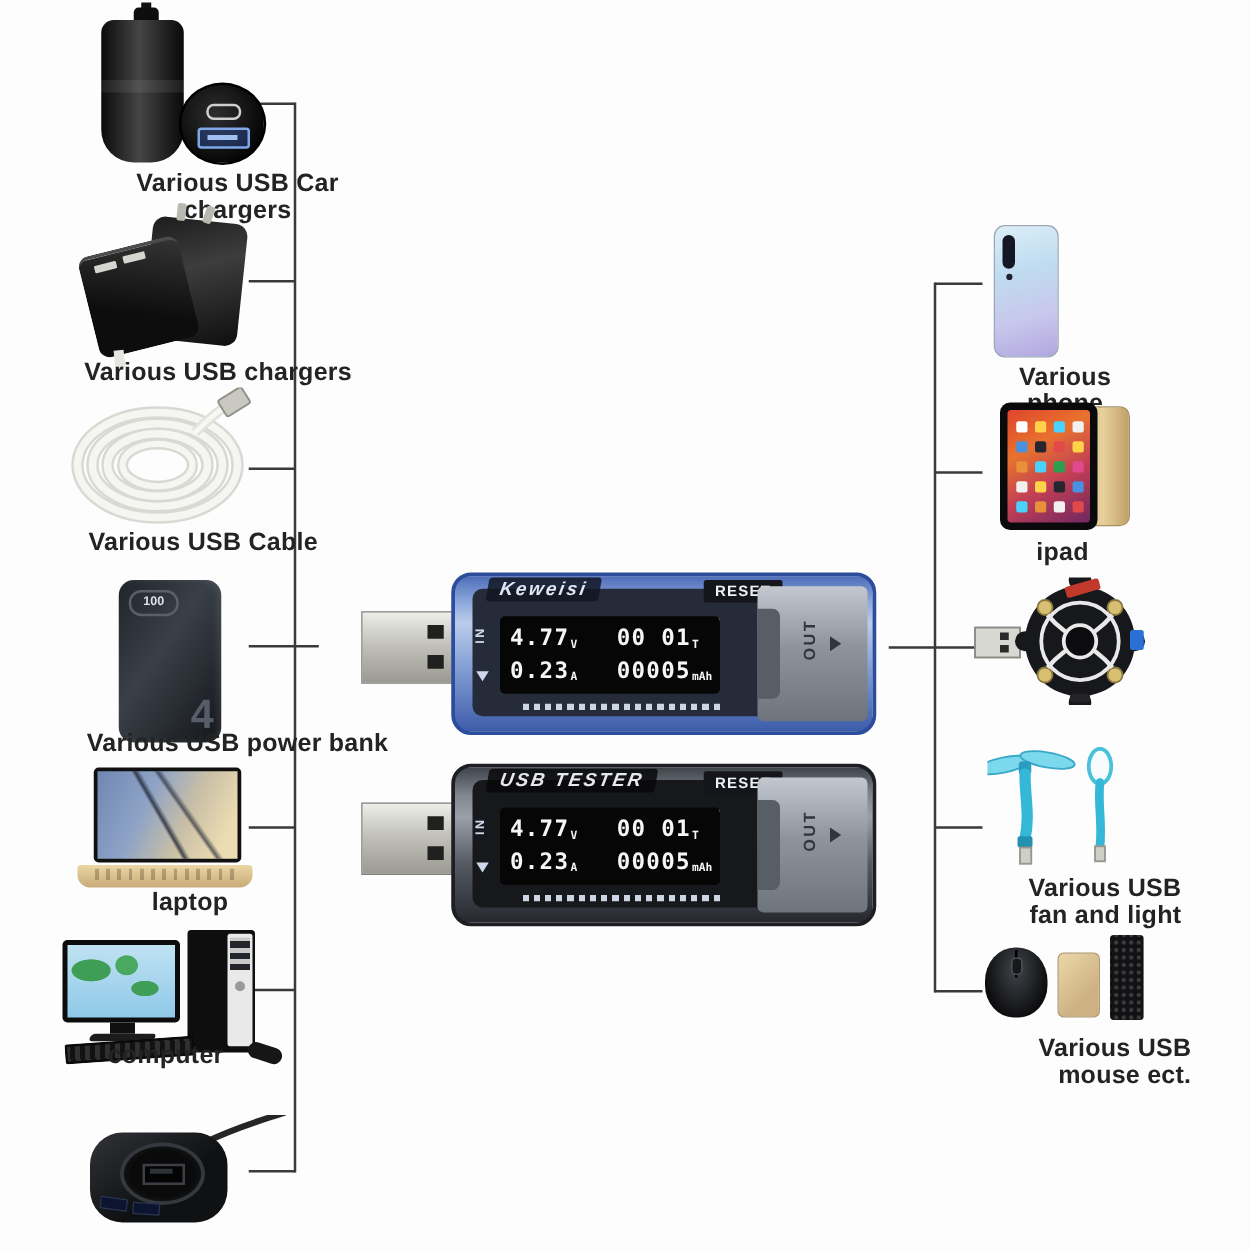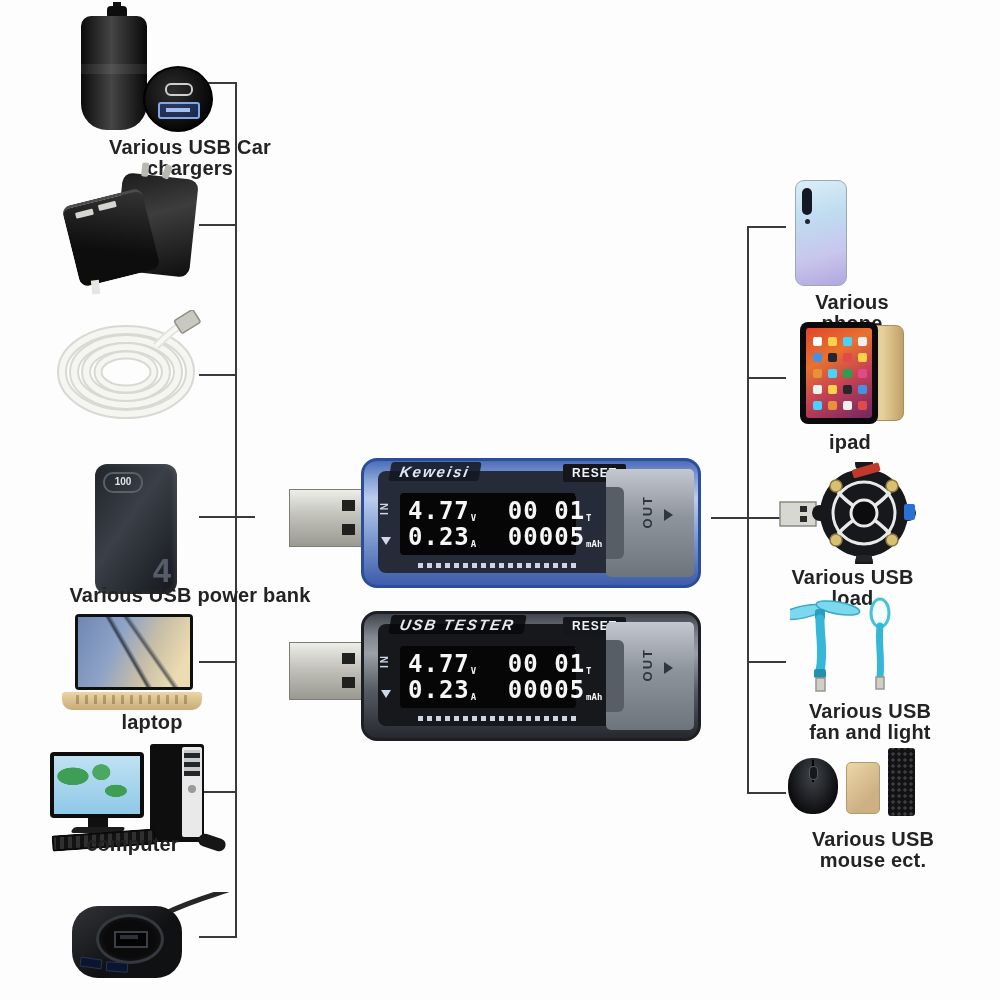--- a/index.html
+++ b/index.html
@@ -5,21 +5,21 @@
   html,body{margin:0;padding:0;background:#fff;}
   .canvas{position:relative;width:1000px;height:1000px;background:#fdfdfd;overflow:hidden;
           font-family:"Liberation Sans",sans-serif;}
   .abs{position:absolute;}
   
   .hl{position:absolute;height:2px;background:#3a3a3a;}
   .vl{position:absolute;width:2px;background:#3a3a3a;}
   
   .lbl{position:absolute;font-weight:bold;font-size:20px;color:#232323;text-align:center;
        letter-spacing:.2px;line-height:21px;}
-  .lbl.left-a{text-align:center;}
+  .lbl.left-a{text-align:right;}
 
   
   .tester{position:absolute;width:415px;height:132px;}
   .plug{position:absolute;left:4px;top:34px;width:84px;height:56px;border:1px solid #7d7d78;
         background:linear-gradient(180deg,#eeeee9,#c2c2bb 45%,#9a9a92);}
   .plug .hole{position:absolute;width:13px;height:11px;background:#20201e;left:52px;}
   .plug .h1{top:10px}.plug .h2{top:34px}
   .tbody{position:absolute;left:76px;top:3px;width:334px;height:124px;border-radius:16px;}
   .tester.blue .tbody{border:3px solid #2c4c9c;
      background:linear-gradient(180deg,#4e6db8 0%,#8ba6da 16%,#bccdeb 30%,#8aa5d8 55%,#3d5caa 100%);}
@@ -34,21 +34,21 @@
   .tester.black .brand{color:#e6e8ec;background:rgba(8,8,10,.85);}
   .reset{position:absolute;right:72px;top:3px;background:#14161c;color:#eef1f6;font-weight:bold;
          font-size:12px;letter-spacing:1px;padding:2px 9px;border-radius:2px;}
   .tickstrip{position:absolute;left:40px;height:5px;width:160px;
      background:repeating-linear-gradient(90deg,#cdd5e4 0 5px,transparent 5px 9px);}
   .ts-top{top:24px}.ts-bot{top:92px}
   .lcd{position:absolute;left:22px;top:22px;width:176px;height:62px;background:#060606;border-radius:4px;
        color:#f6f6f6;font-family:"DejaVu Sans Mono",monospace;font-weight:bold;padding:5px 4px 0 8px;
        box-sizing:border-box;}
   .lcd-row{height:26px;line-height:26px;white-space:nowrap;}
-  .lcd-row .big{font-size:24px;letter-spacing:1px;}
+  .lcd-row .big{font-size:18px;letter-spacing:1px;}
   .lcd-row .unit{font-size:9px;vertical-align:-2px;margin-left:1px;}
   .lcd-row .gap{margin-left:22px;}
   .inmark{position:absolute;left:1px;top:30px;width:14px;color:#cfd8ea;font-size:10px;font-weight:bold;
           writing-mode:vertical-rl;transform:rotate(180deg);text-align:center;letter-spacing:2px;}
   .intri{position:absolute;left:3px;top:66px;width:0;height:0;border-left:5px solid transparent;
          border-right:5px solid transparent;border-top:8px solid #cfd8ea;}
   .outblock{position:absolute;right:4px;top:8px;width:88px;height:108px;border-radius:5px;
      background:linear-gradient(180deg,#c3c8d0,#8e949c 45%,#6e747c);}
   .outblock .notch{position:absolute;left:0;top:18px;width:18px;height:72px;background:#585e66;
      border-radius:0 6px 6px 0;}
@@ -218,38 +218,40 @@
     <div class="wc-b">
       <div class="wc-prong wc-p1"></div>
       <div class="wc-prong wc-p2"></div>
     </div>
     <div class="wc-a">
       <div class="wc-slot wc-s1"></div>
       <div class="wc-slot wc-s2"></div>
       <div class="wc-pin"></div>
     </div>
   </div>
+  <div class="lbl" style="left:62px;top:288px;width:225px">Various USB chargers</div>
 
   <div id="cable-item" class="abs">
     <svg width="160" height="112" viewBox="0 0 160 112">
       <g fill="none">
         <ellipse cx="74" cy="62" rx="64" ry="42" stroke="#d9d9d4" stroke-width="10"></ellipse>
         <ellipse cx="74" cy="62" rx="64" ry="42" stroke="#f5f5f2" stroke-width="6"></ellipse>
         <ellipse cx="74" cy="62" rx="52" ry="33" stroke="#d9d9d4" stroke-width="10"></ellipse>
         <ellipse cx="74" cy="62" rx="52" ry="33" stroke="#f5f5f2" stroke-width="6"></ellipse>
         <ellipse cx="74" cy="62" rx="40" ry="25" stroke="#d9d9d4" stroke-width="10"></ellipse>
         <ellipse cx="74" cy="62" rx="40" ry="25" stroke="#f5f5f2" stroke-width="6"></ellipse>
         <ellipse cx="74" cy="62" rx="28" ry="17" stroke="#d9d9d4" stroke-width="9"></ellipse>
         <ellipse cx="74" cy="62" rx="28" ry="17" stroke="#f5f5f2" stroke-width="5"></ellipse>
         <path d="M104,36 C116,24 124,18 130,14" stroke="#e2e2de" stroke-width="8"></path>
         <path d="M104,36 C116,24 124,18 130,14" stroke="#f7f7f4" stroke-width="4"></path>
       </g>
       <rect x="124" y="4" width="22" height="15" rx="2" transform="rotate(-32 135 11)" fill="#c9c9c2" stroke="#8f8f88" stroke-width="1.5"></rect>
     </svg>
   </div>
+  <div class="lbl" style="left:55px;top:424px;width:215px">Various USB Cable</div>
 
   <div id="pb-item" class="abs">
     <div class="pb-body"></div>
     <div class="pb-led">100</div>
     <div class="pb-cap">4</div>
   </div>
   <div class="lbl" style="left:65px;top:585px;width:250px">Various USB power bank</div>
 
   <div id="laptop-item" class="abs">
     <div class="lp-screen">
@@ -393,21 +395,20 @@
       <circle cx="116" cy="24" r="6" fill="#d8c070" stroke="#8a7840" stroke-width="1.5"></circle>
       <circle cx="60" cy="78" r="6" fill="#d8c070" stroke="#8a7840" stroke-width="1.5"></circle>
       <circle cx="116" cy="78" r="6" fill="#d8c070" stroke="#8a7840" stroke-width="1.5"></circle>
       <circle cx="88" cy="51" r="31" fill="none" stroke="#e9e9e9" stroke-width="3"></circle>
       <path d="M62,30 C80,51 96,51 114,72" fill="none" stroke="#e9e9e9" stroke-width="3.5"></path>
       <path d="M114,30 C96,51 80,51 62,72" fill="none" stroke="#e9e9e9" stroke-width="3.5"></path>
       <circle cx="88" cy="51" r="13" fill="#0c0c0e" stroke="#e9e9e9" stroke-width="3"></circle>
       <rect x="80" y="93" width="16" height="7" rx="2" fill="#242428"></rect>
     </svg>
   </div>
-  <div class="lbl" style="left:770px;top:567px;width:165px">Various USB load</div>
 
   <div id="fanlight-item" class="abs">
     <svg width="120" height="105" viewBox="0 0 120 105">
       <ellipse cx="13" cy="15" rx="22" ry="6" fill="#7cd8ec" stroke="#3aa8c8" stroke-width="1.5" transform="rotate(-12 13 15)"></ellipse>
       <ellipse cx="48" cy="11" rx="22" ry="6" fill="#7cd8ec" stroke="#3aa8c8" stroke-width="1.5" transform="rotate(10 48 11)"></ellipse>
       <rect x="25" y="12" width="10" height="11" rx="3" fill="#2a9cc0"></rect>
       <path d="M30,22 C30,42 34,55 30,74" fill="none" stroke="#35b8d8" stroke-width="9" stroke-linecap="round"></path>
       <rect x="24" y="72" width="12" height="9" rx="2" fill="#2490b0"></rect>
       <rect x="26" y="81" width="9" height="13" fill="#cfcfc8" stroke="#97978f" stroke-width="1.5"></rect>
       <ellipse cx="90" cy="16" rx="9" ry="14" fill="#f6fcfe" stroke="#49c0dc" stroke-width="3"></ellipse>

